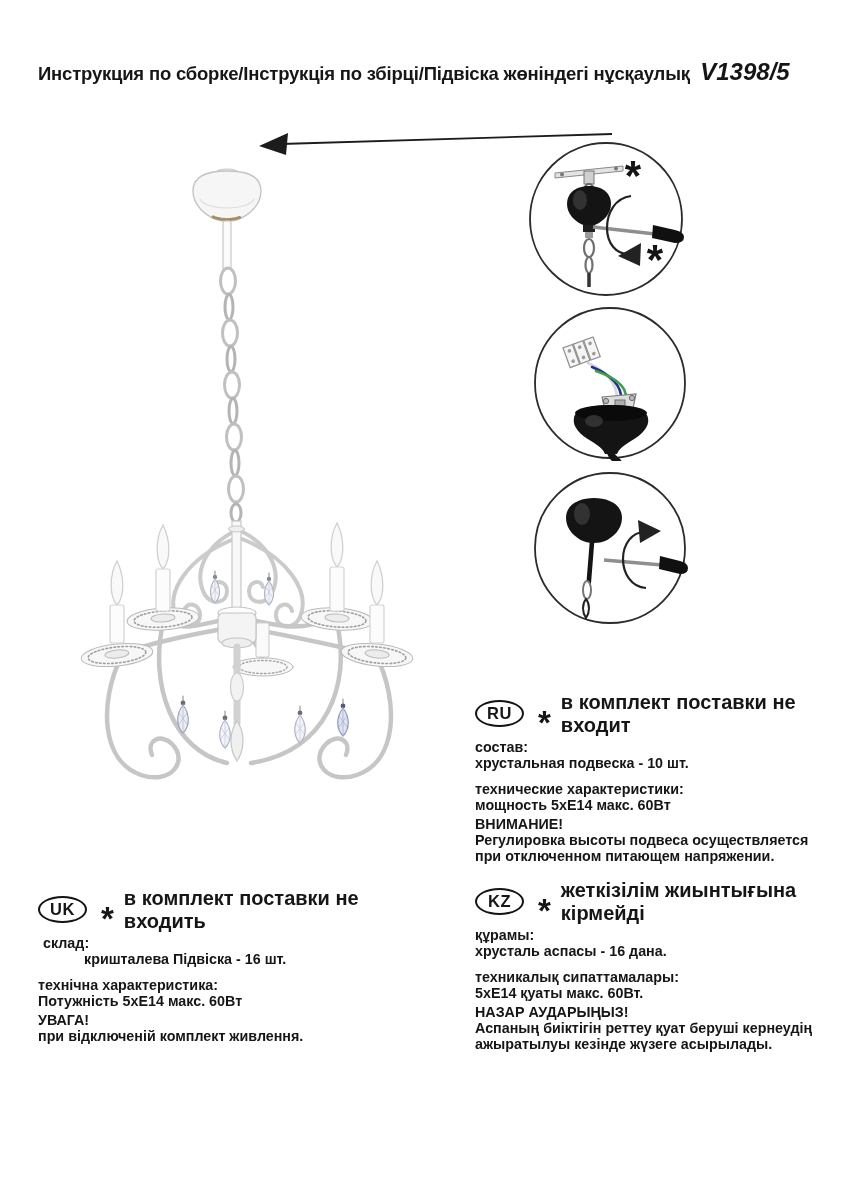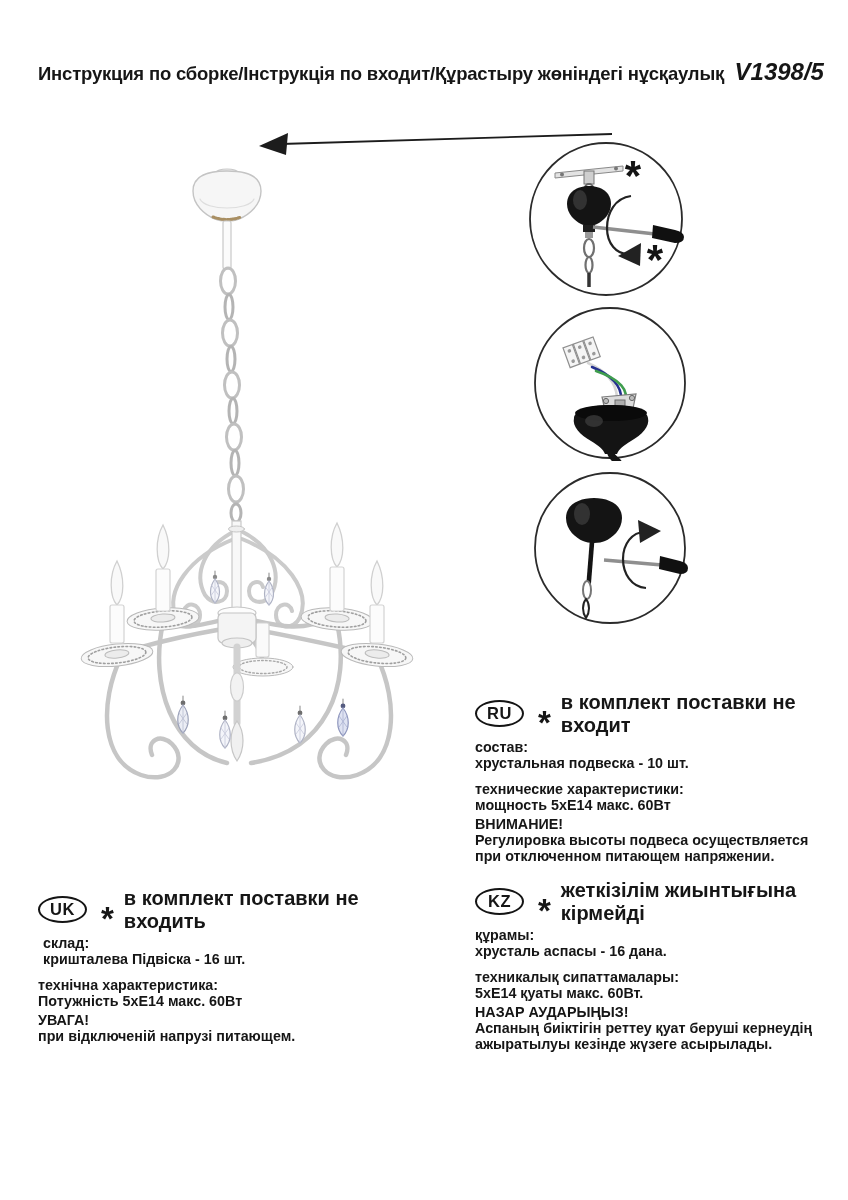--- a/index.html
+++ b/index.html
@@ -29,21 +29,21 @@
   #sec-ru{left:475px;top:698px;}
   #sec-uk{left:38px;top:894px;}
   #sec-kz{left:475px;top:886px;}
 
   svg{display:block;}
 </style>
 </head>
 <body>
 
 <div class="abs" id="title">
-  <span class="main">Инструкция по сборке/Інструкція по входит/Құрастыру жөніндегі нұсқаулық</span>
+  <span class="main">Инструкция по сборке/Інструкція по збірці/Підвіска жөніндегі нұсқаулық</span>
   <span class="model">V1398/5</span>
 </div>
 
 <svg class="abs" style="left:255px;top:122px;" width="365" height="34" viewBox="0 0 365 34">
   <line x1="357" y1="12" x2="26" y2="22" stroke="#1c1c1c" stroke-width="1.8"></line>
   <polygon points="4,24 33,11 31,33" fill="#1c1c1c"></polygon>
 </svg>
 
 <svg class="abs" style="left:55px;top:165px;" width="400" height="650" viewBox="0 0 400 650">
   <g fill="none" stroke-linecap="round">
@@ -306,25 +306,25 @@
 </div>
 
 <div class="abs section" id="sec-uk">
   <div class="sec-head">
     <div class="badge">UK</div>
     <span class="star">*</span>
     <span class="note">в комплект поставки не входить</span>
   </div>
   <div class="sec-body">
     <div class="line" style="padding-left:5px;">склад:</div>
-    <div class="line" style="padding-left:5px;">кришталева Підвіска - 16 шт.</div>
+    <div class="line" style="padding-left:5px;margin-left:41px;">кришталева Підвіска - 16 шт.</div>
     <div class="line gap">технічна характеристика:</div>
     <div class="line">Потужність 5хЕ14 макс. 60Вт</div>
     <div class="line gap-sm">УВАГА!</div>
-    <div class="line">при відключеній напрузі питающем.</div>
+    <div class="line">при відключеній комплект живлення.</div>
   </div>
 </div>
 
 <div class="abs section" id="sec-kz">
   <div class="sec-head">
     <div class="badge">KZ</div>
     <span class="star">*</span>
     <span class="note">жеткізілім жиынтығына кірмейді</span>
   </div>
   <div class="sec-body">

